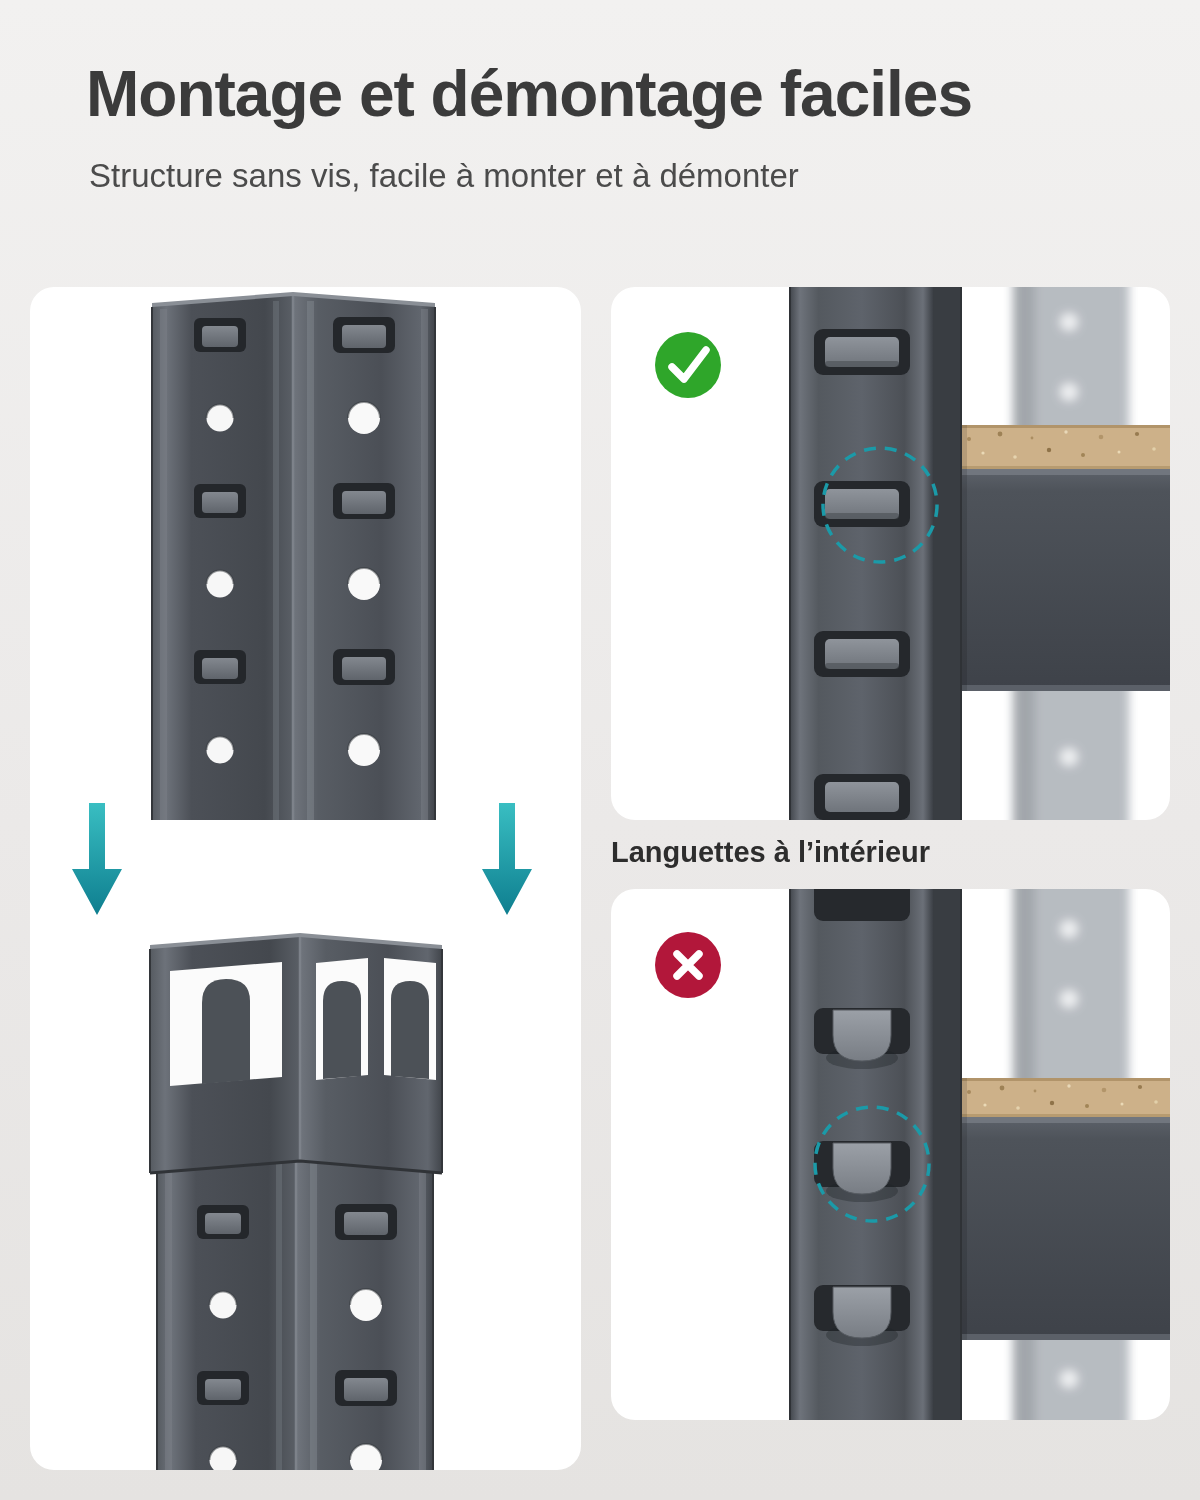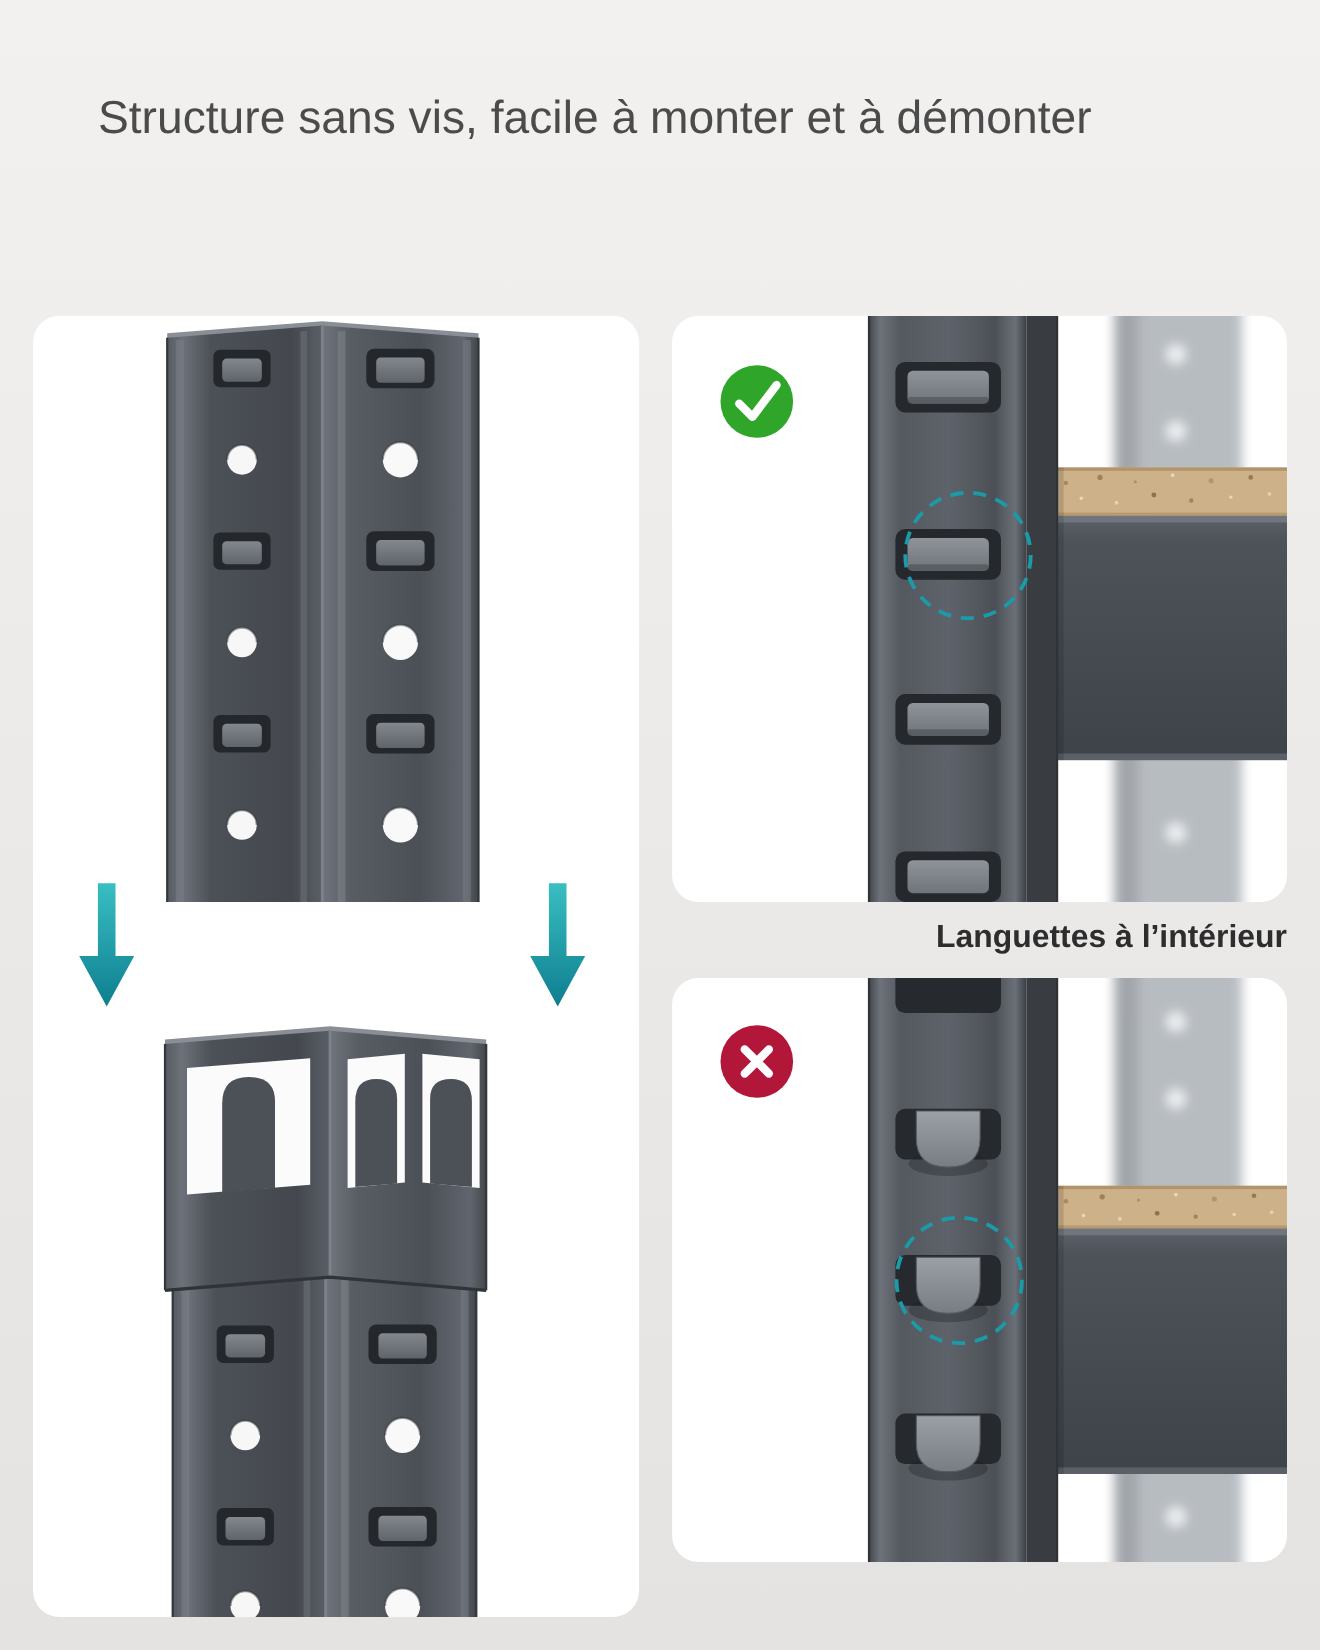--- a/index.html
+++ b/index.html
@@ -3,37 +3,38 @@
 <meta charset="utf-8">
 <style>
   html,body{margin:0;padding:0;background:#d8d8d8;}
   .page{
     position:relative;width:1200px;height:1500px;overflow:hidden;
     background:linear-gradient(180deg,#f2f1f0 0%,#ebe9e8 55%,#e5e3e1 100%);
     font-family:"Liberation Sans",sans-serif;
   }
   .header{position:absolute;left:86px;top:58px;width:1060px;}
   .title{margin:0;font-size:64px;font-weight:700;color:#3b3b3b;letter-spacing:-1px;line-height:1.15;}
-  .subtitle{margin:24px 0 0 3px;font-size:42px;font-weight:400;color:#4b4b4b;line-height:1.2;}
+  .subtitle{margin:24px 0 0 3px;font-size:33px;font-weight:400;color:#4b4b4b;line-height:1.2;}
   .card{position:absolute;background:#ffffff;border-radius:24px;overflow:hidden;}
   .card-left{left:30px;top:287px;width:551px;height:1183px;}
   .card-rt{left:611px;top:287px;width:559px;height:533px;}
   .card-rb{left:611px;top:889px;width:559px;height:531px;}
-  .caption{position:absolute;left:611px;width:559px;text-align:right;
+  .caption{position:absolute;left:611px;width:559px;text-align:left;
     font-size:29px;font-weight:700;color:#2d2d2d;}
   .caption-1{top:836px;}
   .caption-2{top:1438px;}
   .illus{display:block;width:100%;height:100%;}
 </style>
 </head>
 <body>
 
 <div class="page">
 
   <header class="header">
+    <h1 class="title">Montage et démontage faciles</h1>
     <p class="subtitle">Structure sans vis, facile à monter et à démonter</p>
   </header>
 
   <section class="card card-left">
     <svg class="illus" viewBox="0 0 551 1183" xmlns="http://www.w3.org/2000/svg">
       <defs>
         <linearGradient id="la-fL" x1="0" y1="0" x2="1" y2="0">
           <stop offset="0" stop-color="#565b61"></stop>
             <stop offset="0.1" stop-color="#6d727a"></stop>
           <stop offset="0.28" stop-color="#4c5057"></stop>

